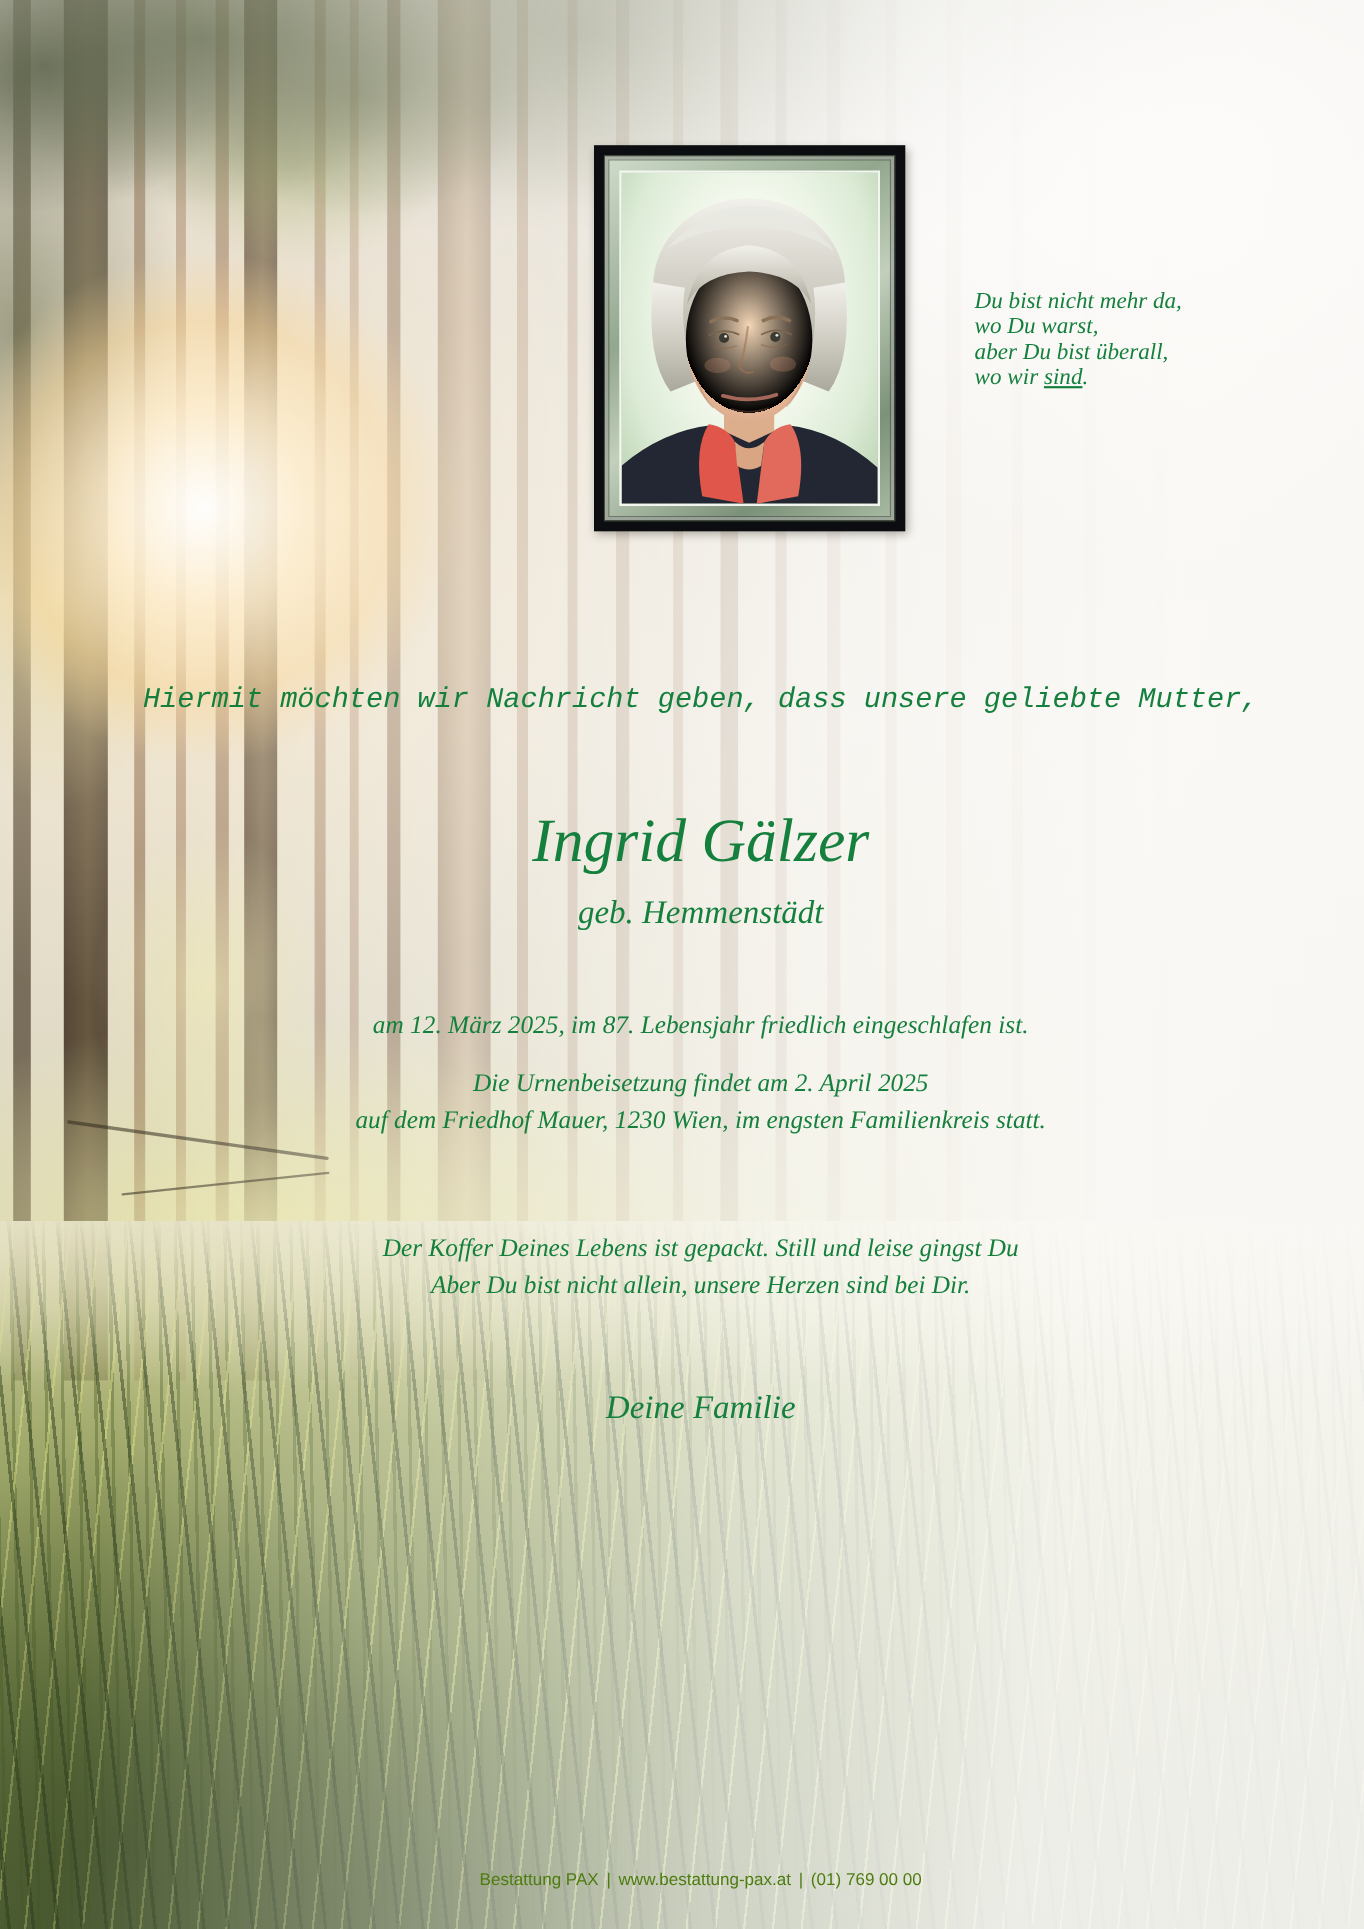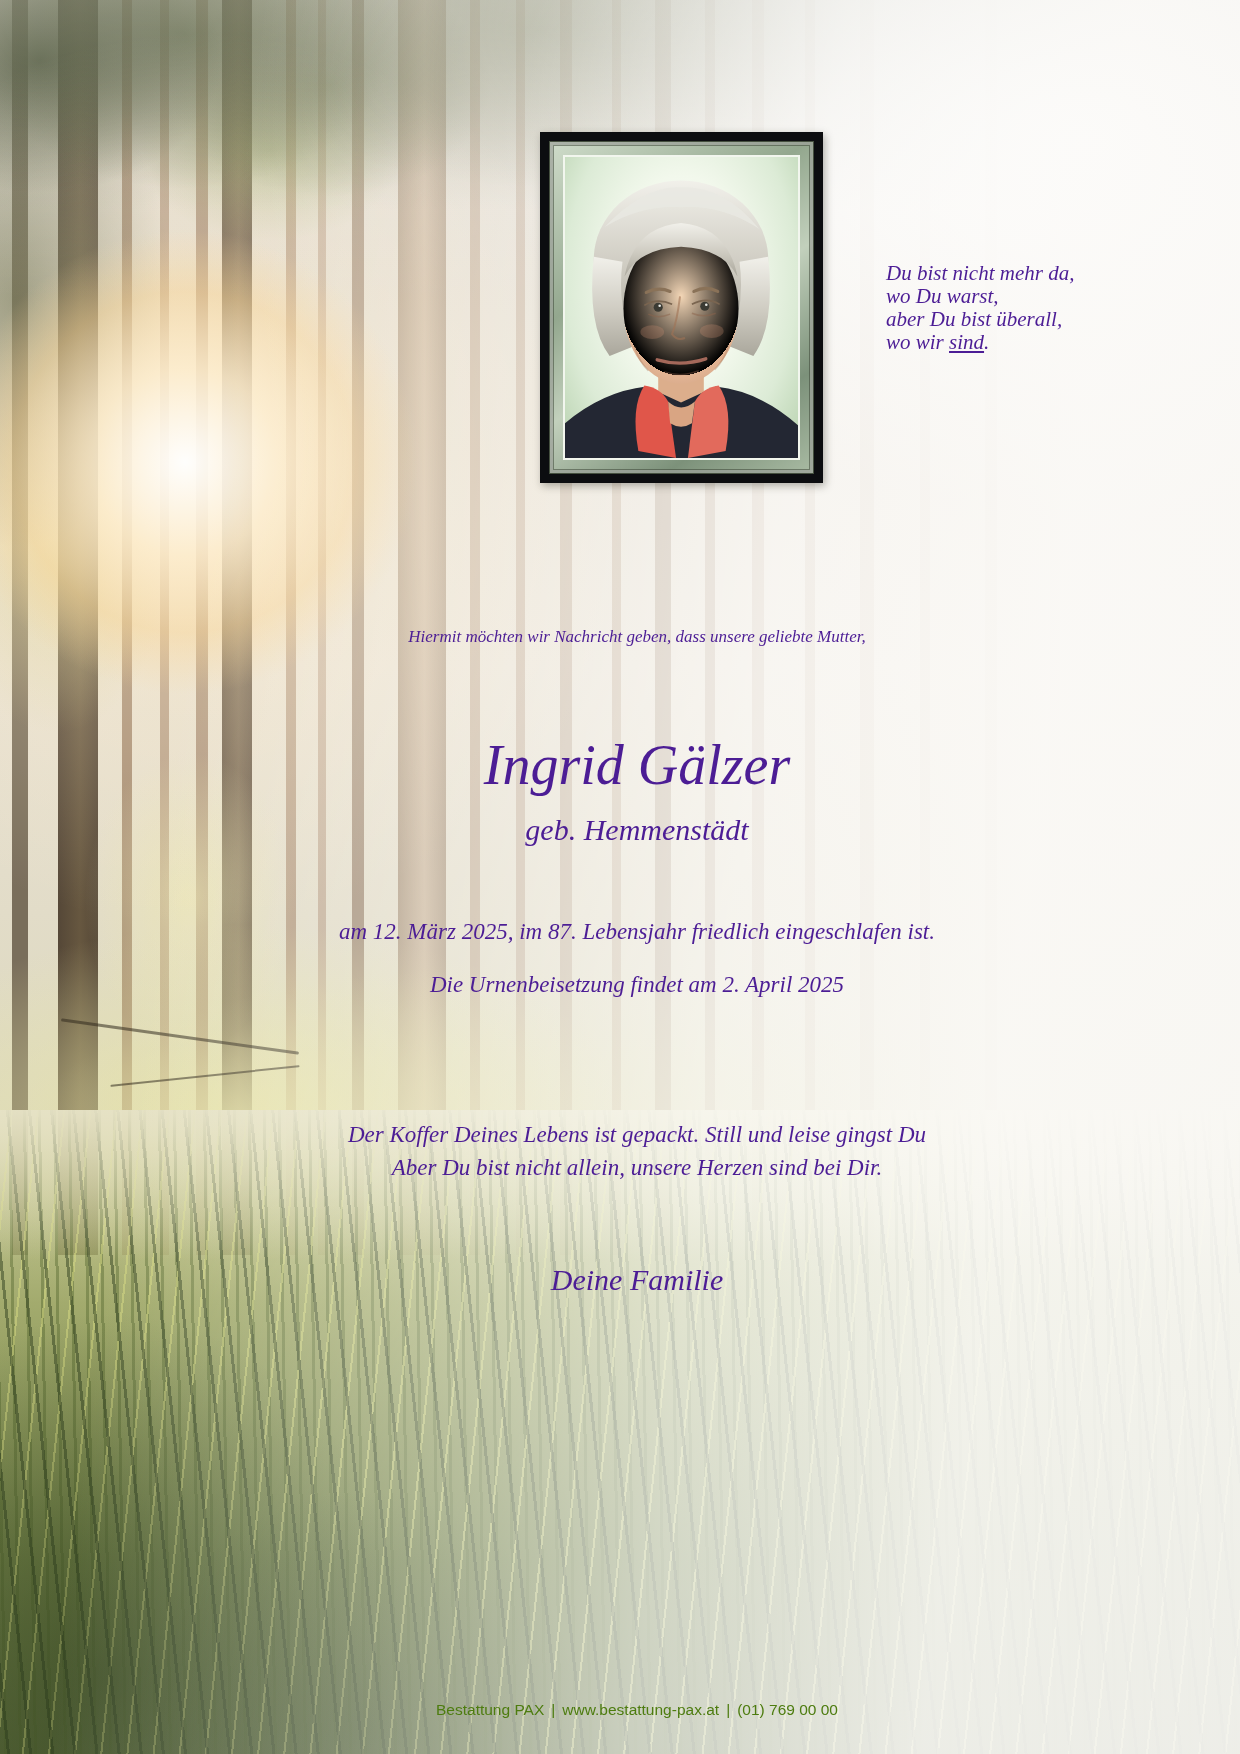--- a/index.html
+++ b/index.html
@@ -50,25 +50,25 @@
      background:#0c0d10;padding:9px;box-sizing:border-box;z-index:10;
      box-shadow:2px 3px 8px rgba(40,40,30,.35);}
   .frame-metal{width:100%;height:100%;box-sizing:border-box;padding:13px;border:1px solid #45503f;
      background:linear-gradient(145deg,#cfdcca,#93a78e 35%,#c2d0bc 55%,#7c917a 80%,#a9bba3);
      box-shadow:inset 0 0 0 3px rgba(255,255,255,.35),inset 0 0 0 4px rgba(60,70,55,.55);}
   .photo-area{width:100%;height:100%;box-sizing:border-box;border:2px solid #f2f6ee;overflow:hidden;
      background:radial-gradient(ellipse at 50% 40%,#ffffff 0%,#f2f8ec 40%,#dcebd6 70%,#c2d9ba 90%,#b2cda9 100%);}
   .photo-area svg{display:block;width:100%;height:100%;}
 
   
-  .txt{position:absolute;color:#4c1d95;z-index:10;}
+  .txt{position:absolute;color:#15803d;z-index:10;}
   .quote{left:886px;top:262px;width:230px;font-style:italic;font-size:21px;line-height:23px;}
   .u{text-decoration:underline;}
   .center{left:34px;right:0;text-align:center;font-style:italic;}
-  .announce{top:620px;font-size:17px;line-height:33px;}
+  .announce{top:620px;font-size:26px;line-height:33px;font-family:Liberation Mono, monospace;}
   .name{top:734px;font-size:56px;line-height:62px;}
   .maiden{top:812px;font-size:30px;line-height:36px;}
   .death{top:917px;font-size:23px;line-height:30px;}
   .burial{top:968px;font-size:23px;line-height:33px;}
   .poem{top:1118px;font-size:23px;line-height:33px;}
   .closing{top:1262px;font-size:30px;line-height:36px;}
   .footer{top:1700px;font-size:15.5px;line-height:20px;font-style:normal;
      font-family:"Liberation Sans",sans-serif;color:#4d7c0f;}
   .footer .sep{margin:0 7px;}
 </style>
@@ -179,20 +179,21 @@
 <div class="txt center announce">
   <div>Hiermit möchten wir Nachricht geben, dass unsere geliebte Mutter,</div>
 </div>
 
 <div class="txt center name">Ingrid Gälzer</div>
 <div class="txt center maiden">geb. Hemmenstädt</div>
 <div class="txt center death">am 12. März 2025, im 87. Lebensjahr friedlich eingeschlafen ist.</div>
 
 <div class="txt center burial">
   <div>Die Urnenbeisetzung findet am 2. April 2025</div>
+  <div>auf dem Friedhof Mauer, 1230 Wien, im engsten Familienkreis statt.</div>
 </div>
 
 <div class="txt center poem">
   <div>Der Koffer Deines Lebens ist gepackt. Still und leise gingst Du</div>
   <div>Aber Du bist nicht allein, unsere Herzen sind bei Dir.</div>
 </div>
 
 <div class="txt center closing">Deine Familie</div>
 
 <div class="txt center footer">

